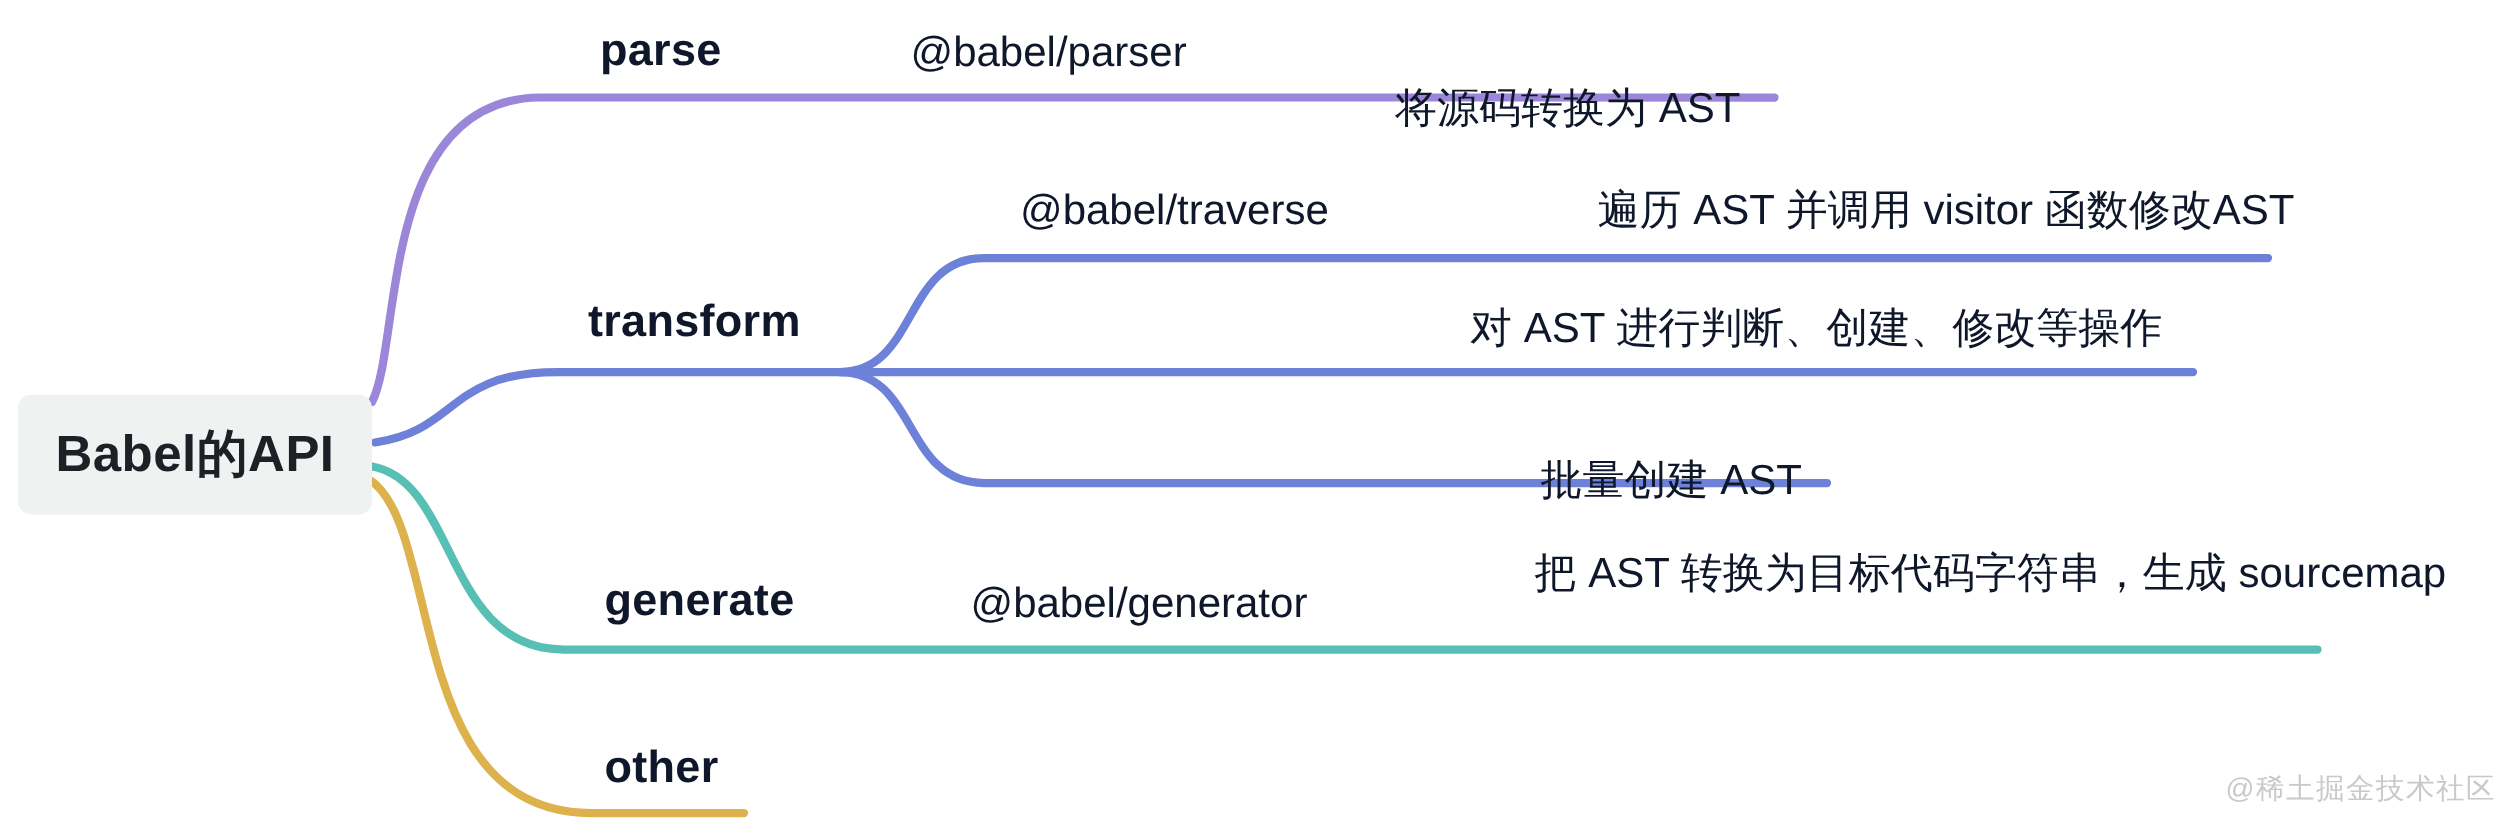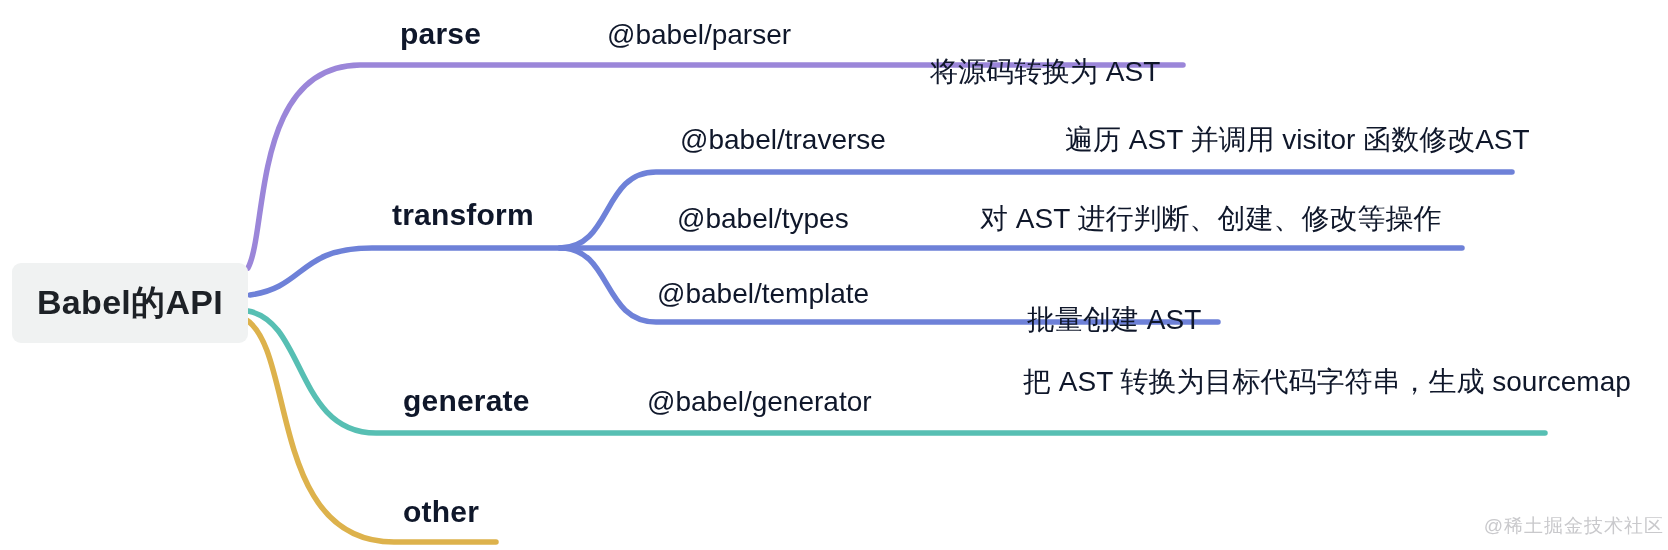--- a/index.html
+++ b/index.html
@@ -65,24 +65,22 @@
   </div>
 
   <div class="lbl topic" style="left:400px;top:17px;">parse</div>
   <div class="lbl pkg" style="left:607px;top:19px;">@babel/parser</div>
   <div class="lbl desc" style="left:930px;top:19px;margin-top:37px;">将源码转换为 AST</div>
 
   <div class="lbl pkg" style="left:680px;top:124px;">@babel/traverse</div>
   <div class="lbl desc" style="left:1017px;top:124px;margin-left:48px;">遍历 AST 并调用 visitor 函数修改AST</div>
 
   <div class="lbl topic" style="left:392px;top:198px;">transform</div>
-  <div class="lbl pkg" style="left:677px;top:203px;">@babel/types</div>
   <div class="lbl desc" style="left:980px;top:203px;">对 AST 进行判断、创建、修改等操作</div>
 
-  <div class="lbl pkg" style="left:657px;top:278px;">@babel/template</div>
   <div class="lbl desc" style="left:1027px;top:260px;margin-top:44px;">批量创建 AST</div>
 
   <div class="lbl pkg" style="left:647px;top:386px;">@babel/generator</div>
   <div class="lbl topic" style="left:403px;top:384px;">generate</div>
   <div class="lbl desc" style="left:1023px;top:366px;text-align:center;">把 AST 转换为目标代码字符串，生成 sourcemap</div>
 
   <div class="lbl topic" style="left:403px;top:495px;text-align:right;">other</div>
 
   <div class="watermark" style="color: rgb(201, 201, 204);">@稀土掘金技术社区</div>
 

